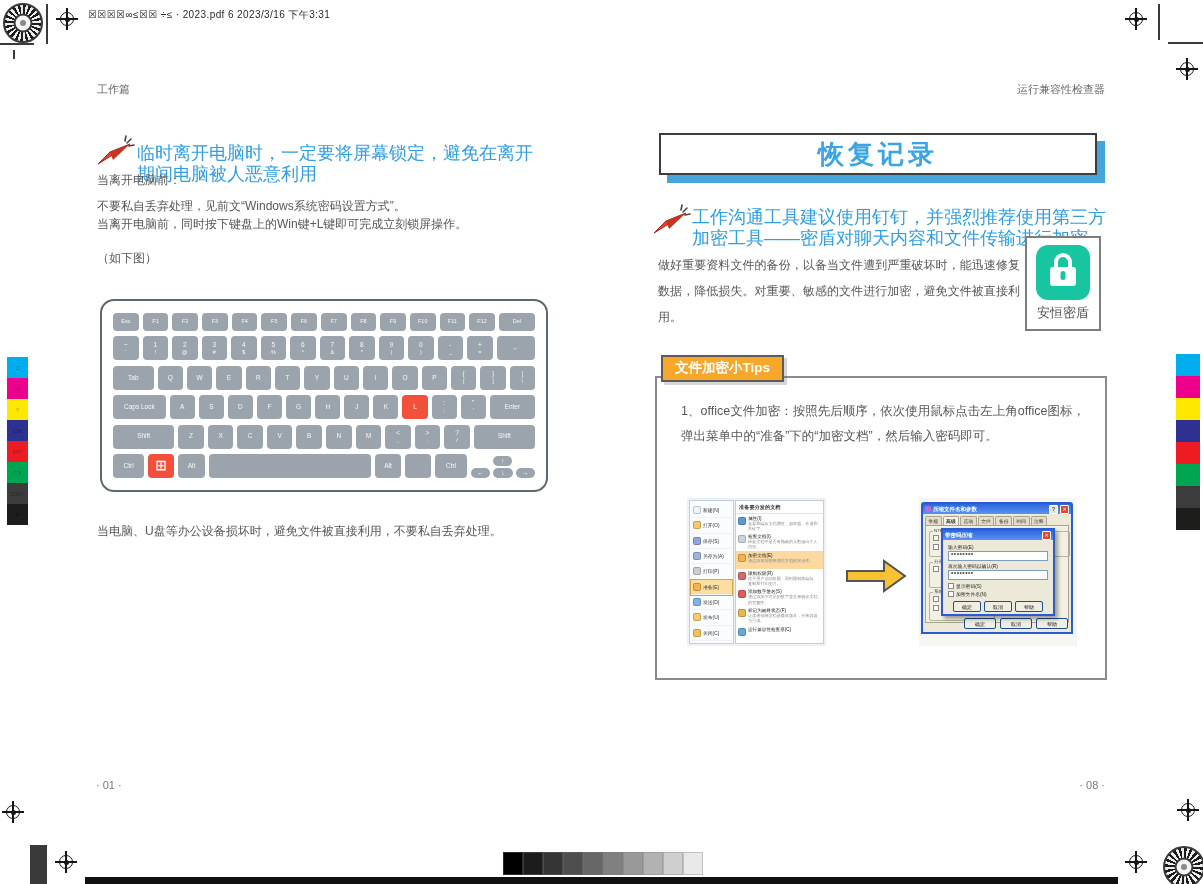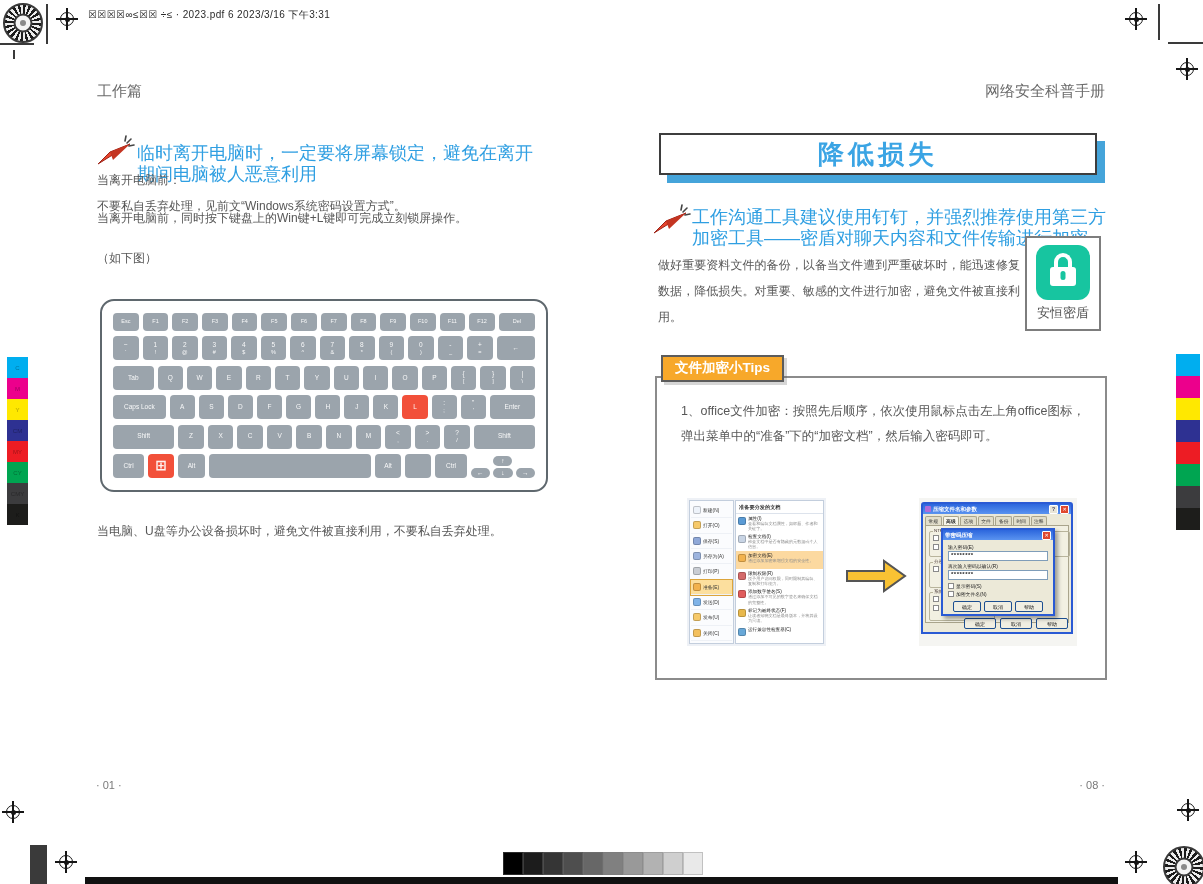--- a/index.html
+++ b/index.html
@@ -21,21 +21,21 @@
   .mark{position:absolute;background:#3a3a3a}
   .file-info{position:absolute;left:88px;top:8px;font-size:10px;color:#2a2a2a;letter-spacing:.4px}
   .cbar{position:absolute;display:flex;flex-direction:column}
   .cbar .sw{display:flex;align-items:center;justify-content:center;font-size:6px;color:rgba(0,0,0,.35)}
   .cbar-l .sw{width:21px;height:21px}
   .cbar-r .sw{width:24px;height:22px}
   .graybar{position:absolute;left:503px;top:852px;display:flex}
   .graybar .gsw{width:20px;height:23px;box-sizing:border-box;border:1px solid rgba(120,120,120,.35)}
 
   
-  .sec-label{position:absolute;font-size:15px;color:#6b6b6b}
+  .sec-label{position:absolute;font-size:11px;color:#6b6b6b}
   .pagenum{position:absolute;font-size:11px;color:#7a7a7a}
   .para{position:absolute;font-size:12px;color:#575757;line-height:20px}
   .tip-head{position:absolute;font-size:18px;font-weight:normal;color:#2f9fe2;line-height:21px}
   .cursor-ico{position:absolute}
 
   
   .keyboard{position:absolute;left:100px;top:299px;width:448px;height:193px;box-sizing:border-box;
     background:#fff;border:2px solid #5f686e;border-radius:14px;padding:12px 11px;
     display:flex;flex-direction:column;justify-content:space-between}
   .krow{display:flex;gap:4px}
@@ -222,21 +222,21 @@
 
 <svg class="cursor-ico" style="left:97px;top:135px" width="38" height="32" viewBox="0 0 38 32">
   <path d="M1 29 L33 9 L13 17 Z" fill="#e8452e" stroke="#9c2418" stroke-width="1"></path>
   <path d="M13 17 L33 9 L16 25 Z" fill="#c43522"></path>
   <path d="M29 1 L28 6 M34 4 L30 8 M37 10 L32 11" stroke="#444" stroke-width="1.6" fill="none" stroke-linecap="round"></path>
 </svg>
 <div class="tip-head" style="left:137px;top:143px;width:410px">临时离开电脑时，一定要将屏幕锁定，避免在离开期间电脑被人恶意利用</div>
 
 <div class="para" style="left:97px;top:170px">当离开电脑前：</div>
 <div class="para" style="left:97px;top:196px">不要私自丢弃处理，见前文“Windows系统密码设置方式”。</div>
-<div class="para" style="left:97px;top:208px">当离开电脑前，同时按下键盘上的Win键+L键即可完成立刻锁屏操作。</div>
+<div class="para" style="left:97px;top:214px">当离开电脑前，同时按下键盘上的Win键+L键即可完成立刻锁屏操作。</div>
 <div class="para" style="left:97px;top:248px">（如下图）</div>
 
 <div class="keyboard">
   <div class="krow r1">
     <div class="key">
         <span class="kt">Esc</span>
       </div>
       <div class="key">
         <span class="kt">F1</span>
       </div>
@@ -496,24 +496,24 @@
         <span class="akey">↓</span>
         <span class="akey">→</span>
       </div>
     </div>
   </div>
 </div>
 
 <div class="para" style="left:97px;top:521px">当电脑、U盘等办公设备损坏时，避免文件被直接利用，不要私自丢弃处理。</div>
 <div class="pagenum" style="left:96px;top:779px">· 01 ·</div>
 
-<div class="sec-label" style="left:905px;top:82px;width:200px;text-align:right">网络安全科普手册</div>
+<div class="sec-label" style="left:905px;top:82px;width:200px;text-align:right">运行兼容性检查器</div>
 
 <div class="title-box">
-  <span class="t">降低损失</span>
+  <span class="t">恢复记录</span>
 </div>
 
 <svg class="cursor-ico" style="left:653px;top:204px" width="38" height="32" viewBox="0 0 38 32">
   <path d="M1 29 L33 9 L13 17 Z" fill="#e8452e" stroke="#9c2418" stroke-width="1"></path>
   <path d="M13 17 L33 9 L16 25 Z" fill="#c43522"></path>
   <path d="M29 1 L28 6 M34 4 L30 8 M37 10 L32 11" stroke="#444" stroke-width="1.6" fill="none" stroke-linecap="round"></path>
 </svg>
 <div class="tip-head" style="left:692px;top:207px;width:415px">工作沟通工具建议使用钉钉，并强烈推荐使用第三方加密工具——密盾对聊天内容和文件传输进行加密</div>
 
 <div class="para" style="left:658px;top:252px;width:362px;line-height:26px;text-align:justify">做好重要资料文件的备份，以备当文件遭到严重破坏时，能迅速修复数据，降低损失。对重要、敏感的文件进行加密，避免文件被直接利用。</div>

